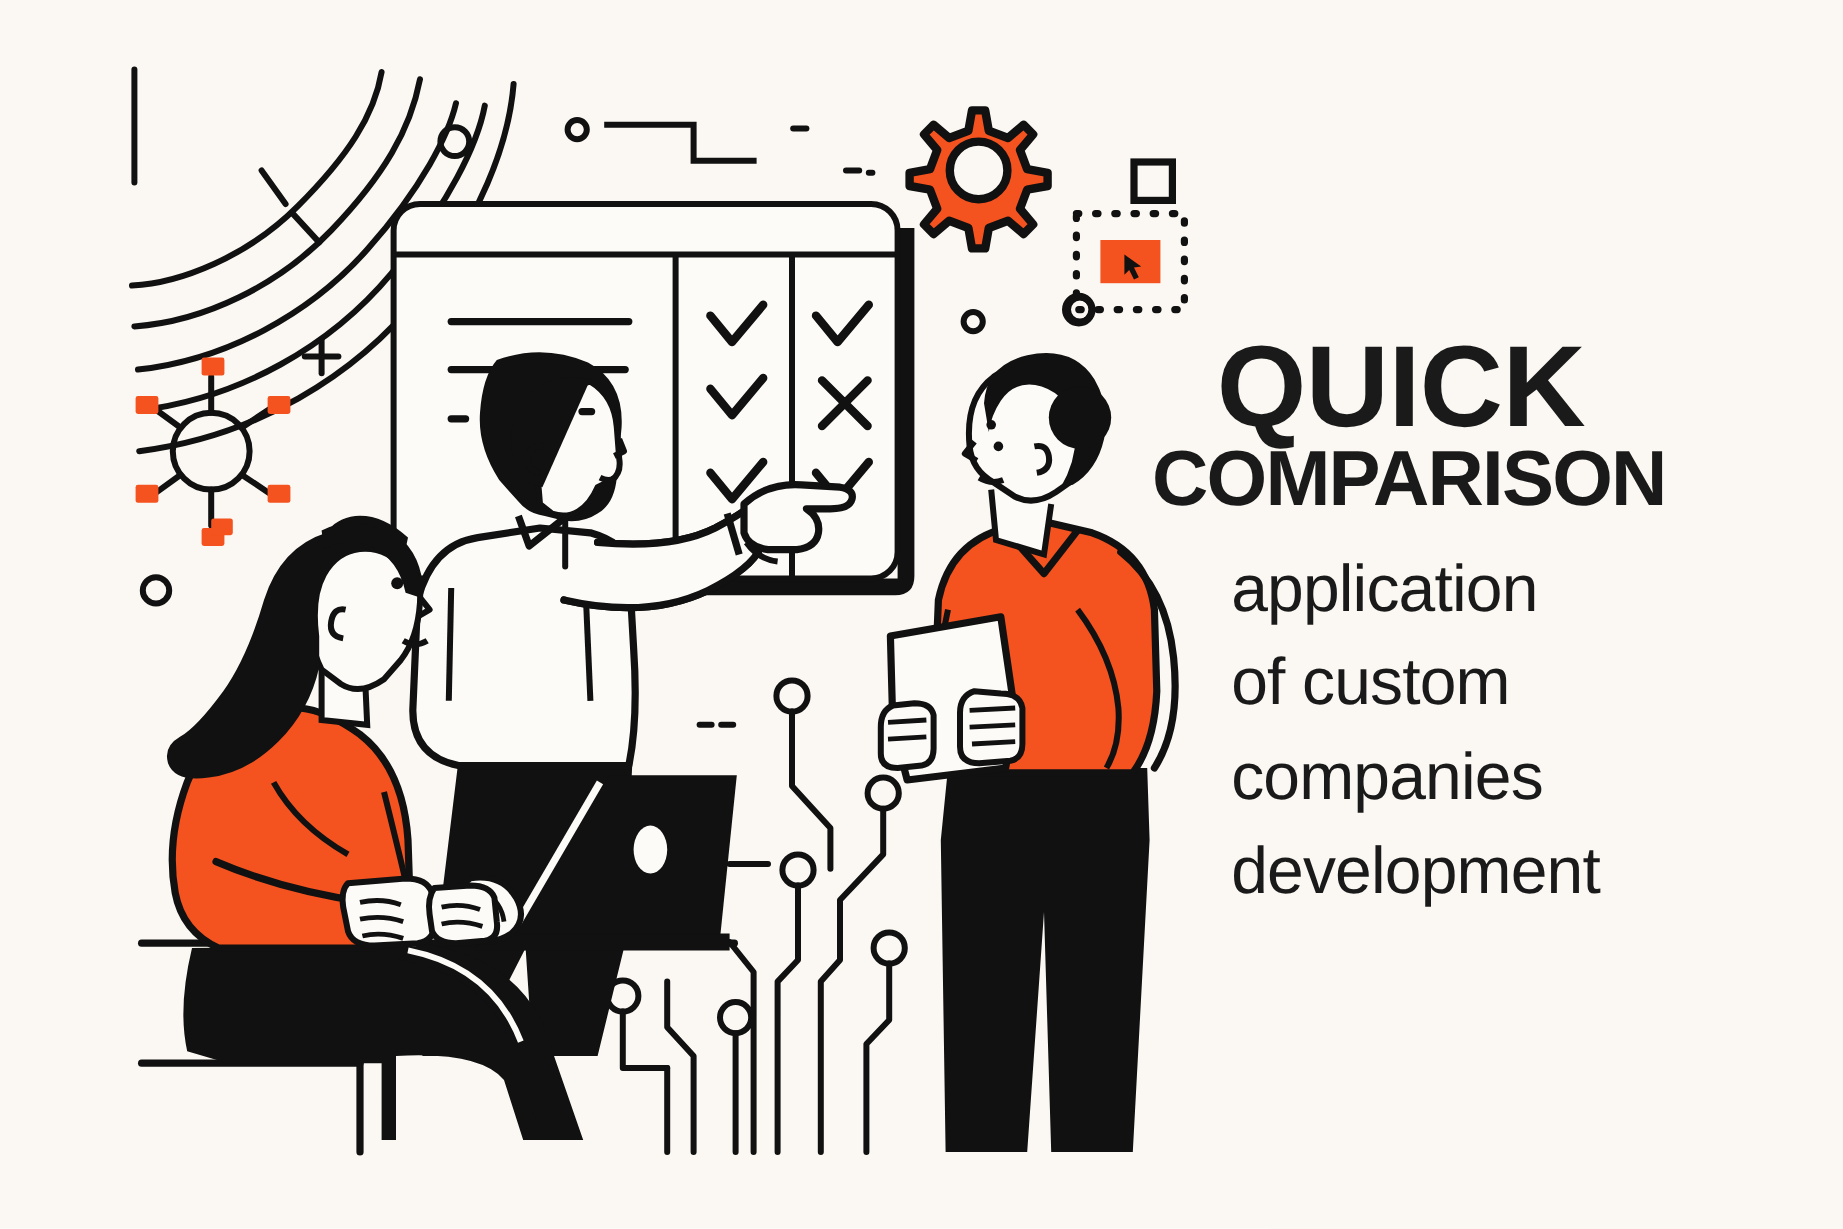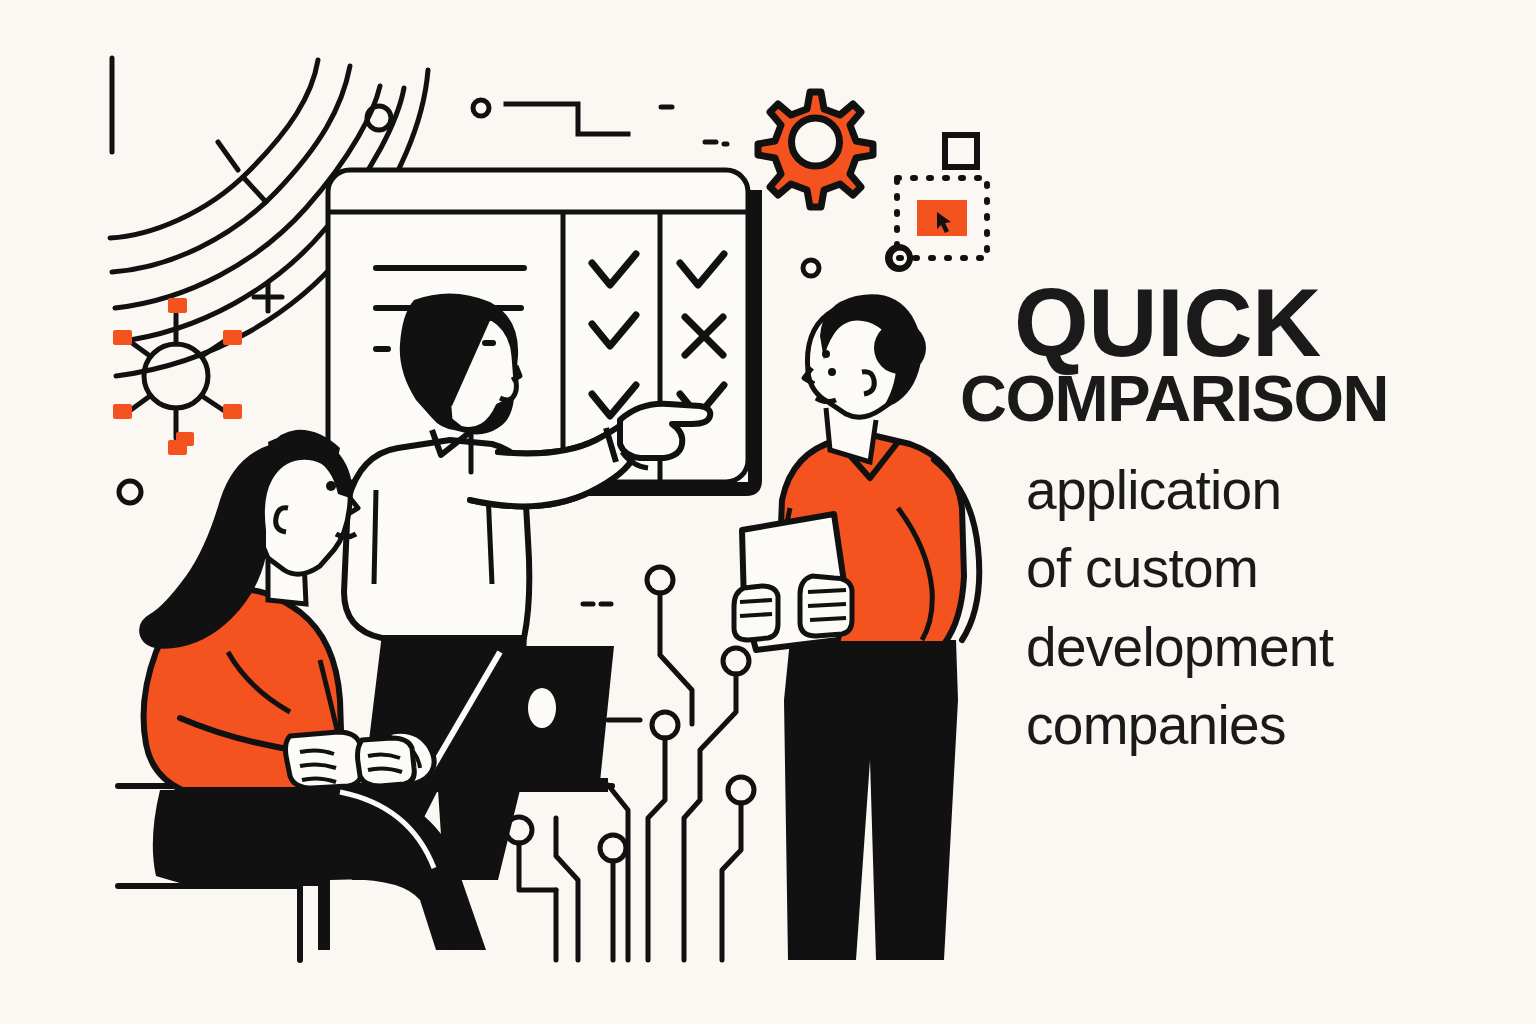--- a/index.html
+++ b/index.html
@@ -352,18 +352,18 @@
   </svg>
 
   <div id="copy">
     <h1 class="headline">
       <span class="l1">QUICK</span>
       <span class="l2">COMPARISON</span>
     </h1>
     <p class="subcopy">
       <span>application</span>
       <span>of custom</span>
+      <span>companies</span>
       <span>development</span>
-      <span>companies</span>
     </p>
   </div>
 
 </div>
 
 </body></html>

